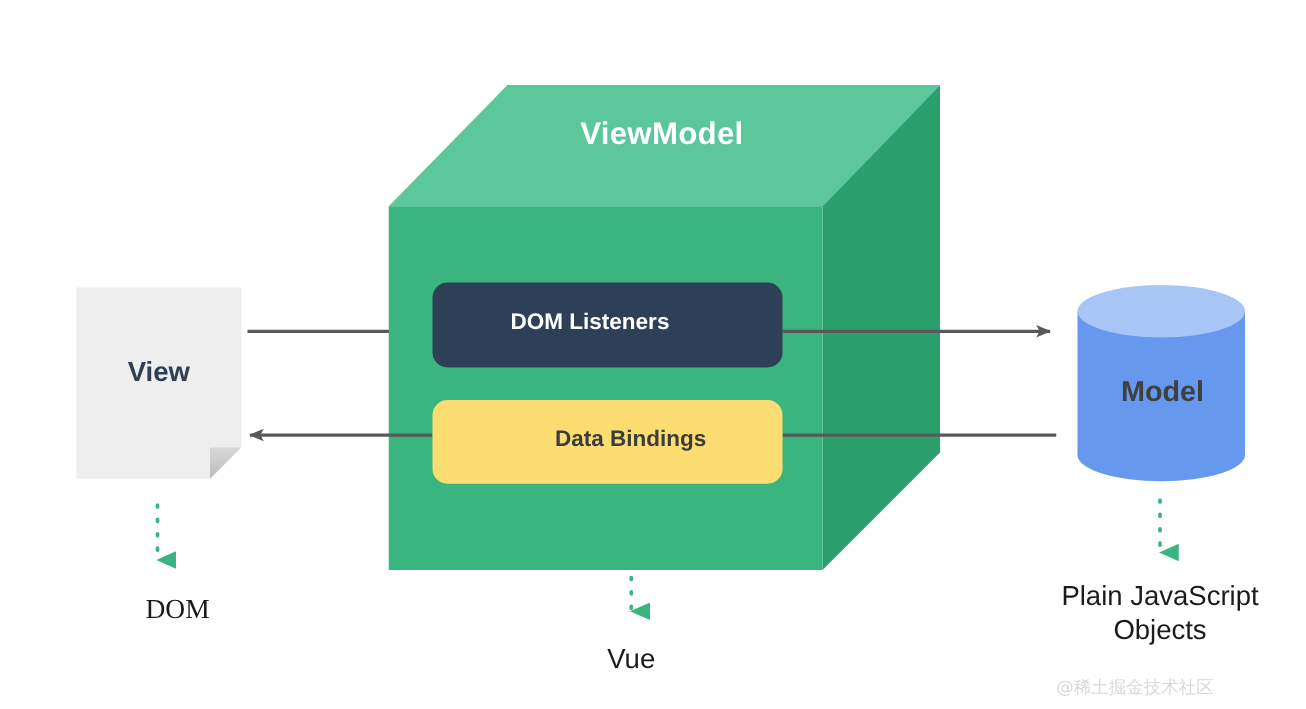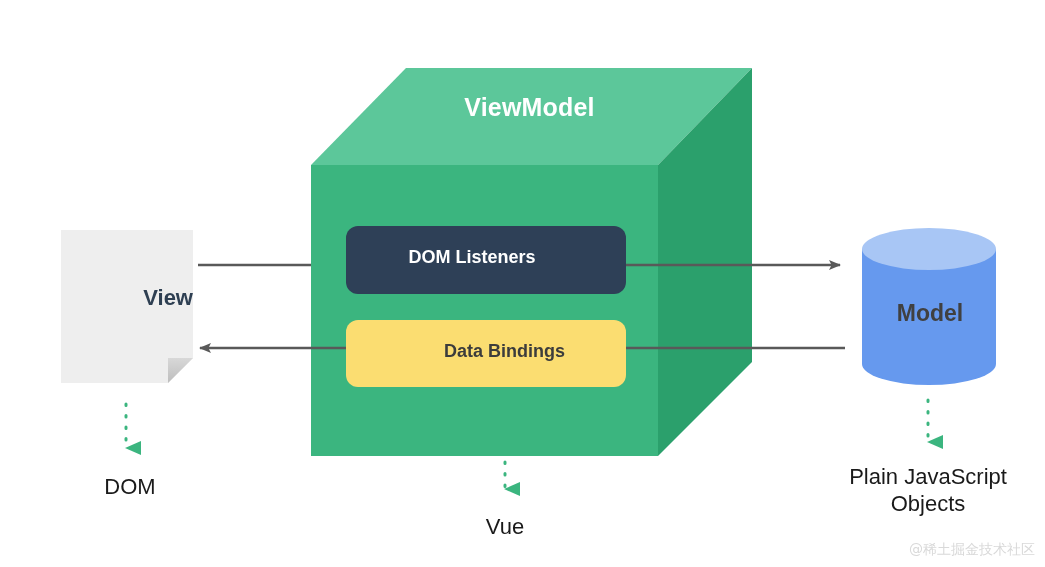--- a/index.html
+++ b/index.html
@@ -38,21 +38,21 @@
     font-size: 25px;
     font-weight: bold;
     color: #ffffff;
     letter-spacing: 0.2px;
   }
   
   .view-label {
     left: 61px;
     top: 285px;
     width: 132px;
-    text-align: right;
+    text-align: center;
     font-size: 22px;
     font-weight: bold;
     color: #2e3f52;
   }
   
   .model-label {
     left: 862px;
     top: 300px;
     width: 136px;
     text-align: center;
@@ -82,40 +82,40 @@
   }
   
   .caption {
     font-size: 22px;
     color: #1a1a1a;
     font-weight: normal;
     text-align: center;
     line-height: 1.22;
   }
   .caption-dom {
-    left: 40px;
+    left: 52px;
     top: 474px;
     width: 180px;
+    font-family: Liberation Serif, serif;
   }
   .caption-vue {
     left: 415px;
     top: 514px;
     width: 180px;
   }
   .caption-model {
     left: 828px;
     top: 464px;
     width: 200px;
   }
   
   .watermark {
     left: 845px;
     top: 541px;
     width: 190px;
-    text-align: right;
     font-size: 14px;
     color: #d9d9d9;
     font-family: "DejaVu Sans", sans-serif;
   }
 </style>
 </head>
 <body>
 
 <div id="stage">
 

